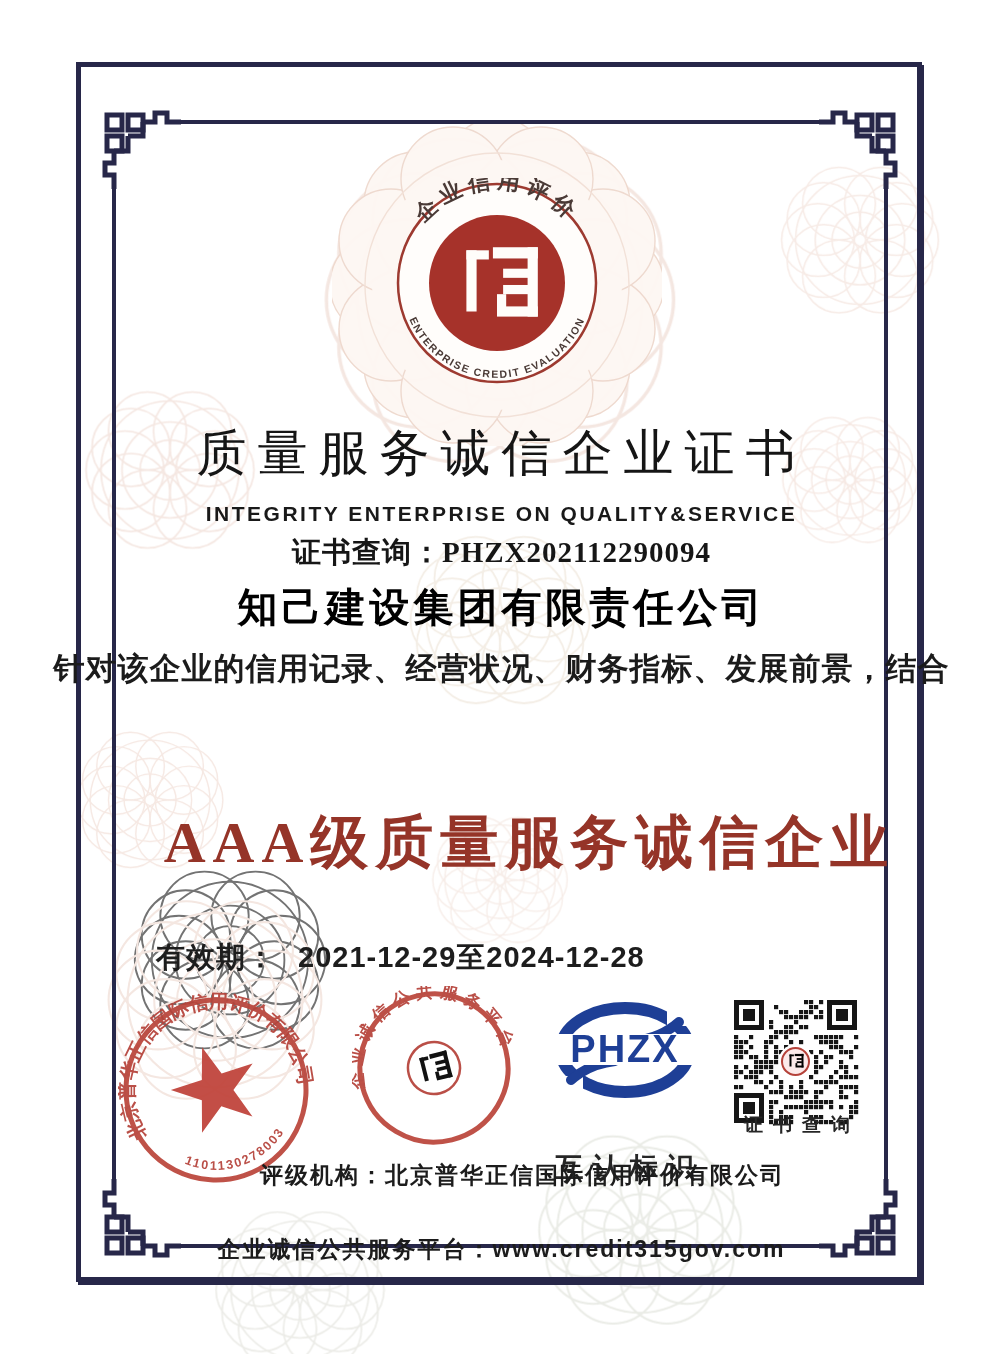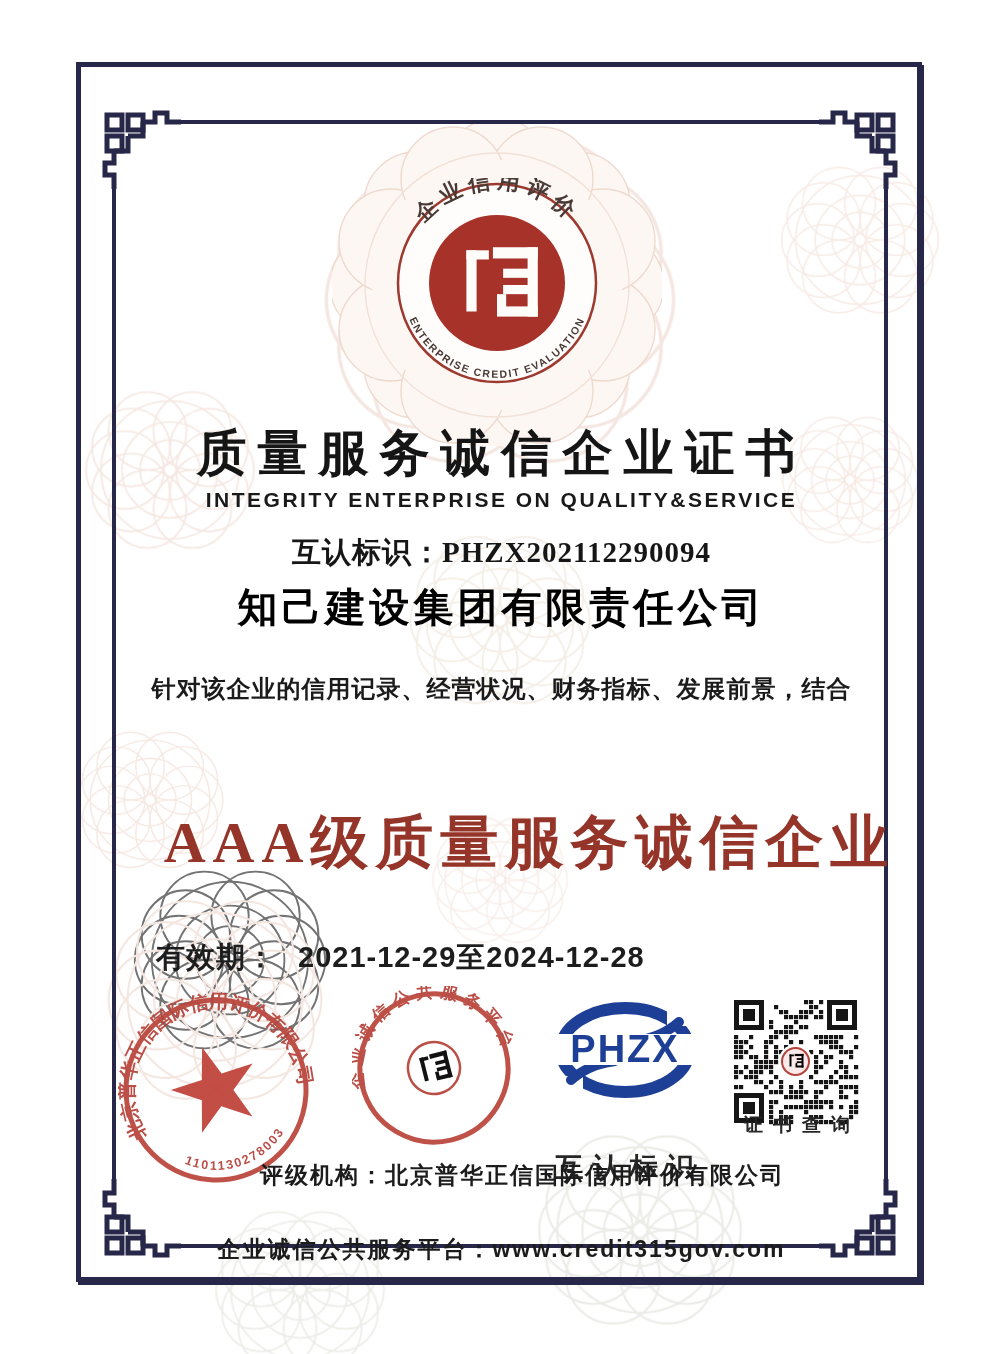--- a/index.html
+++ b/index.html
@@ -16,36 +16,36 @@
     background:transparent;
   }
   .frame-line{background:#272749;}
   .fret{width:90px;height:90px;}
   
   .bgsvg{left:0;top:0;z-index:0;}
   
   .content{z-index:3;}
   .center{left:0;width:1003px;text-align:center;}
   .title-zh{
-    top:420px;font-size:50px;font-weight:700;letter-spacing:11px;
+    top:420px;font-size:50px;font-weight:400;letter-spacing:11px;
     color:#151515;font-family:"Liberation Sans",sans-serif;
   }
   .title-en{
-    top:488px;font-size:21px;font-weight:bold;letter-spacing:2.5px;color:#191919;
+    top:502px;font-size:21px;font-weight:bold;letter-spacing:2.5px;color:#191919;
   }
   .cert-no{
     top:533px;font-size:29px;font-weight:bold;color:#161616;
     font-family:"Liberation Serif","DejaVu Serif",serif;letter-spacing:1px;
   }
   .company{
     top:580px;font-size:40px;font-weight:900;color:#000000;
     font-family:"Liberation Serif","DejaVu Serif",serif;letter-spacing:4px;
   }
   .body-par{
-    top:666px;font-size:24px;line-height:46px;font-weight:bold;color:#1b1b1b;
+    top:646px;font-size:31px;line-height:46px;font-weight:bold;color:#1b1b1b;
     font-family:"Liberation Serif","DejaVu Serif",serif;letter-spacing:1px;
   }
   .rating{
     top:804px;font-size:58px;font-weight:900;color:#953428;
     font-family:"Liberation Serif","DejaVu Serif",serif;letter-spacing:7px;padding-left:28px;
   }
   .validity{
     left:140px;top:938px;font-size:29px;font-weight:bold;color:#1d1d1d;letter-spacing:1px;margin-left:16px;
   }
   .validity .gap{display:inline-block;width:22px;}
@@ -177,21 +177,21 @@
       <textPath href="#arcBotL" startOffset="50%" text-anchor="middle">ENTERPRISE CREDIT EVALUATION</textPath>
     </text>
     <circle r="68" fill="#a6322a"></circle>
     <use href="#xin" transform="translate(-51,-48) scale(1.02)" color="#fffdfa" fill="currentColor"></use>
   </svg>
 </div>
 
 <div class="abs content center title-zh">质量服务诚信企业证书</div>
 <div class="abs content center title-en">INTEGRITY ENTERPRISE ON QUALITY&amp;SERVICE</div>
 
-<div class="abs content center cert-no"><span>互认标识：</span><span>PHZX202112290094</span></div>
+<div class="abs content center cert-no"><span>证书查询：</span><span>PHZX202112290094</span></div>
 
 <div class="abs content center company">知己建设集团有限责任公司</div>
 
 <div class="abs content center body-par">
   <div>针对该企业的信用记录、经营状况、财务指标、发展前景，结合</div>
 </div>
 
 <div class="abs content center rating">AAA级质量服务诚信企业</div>
 
 <div class="abs content validity"><span>有效期：</span><span class="gap"></span><span>2021-12-29至2024-12-28</span></div>

